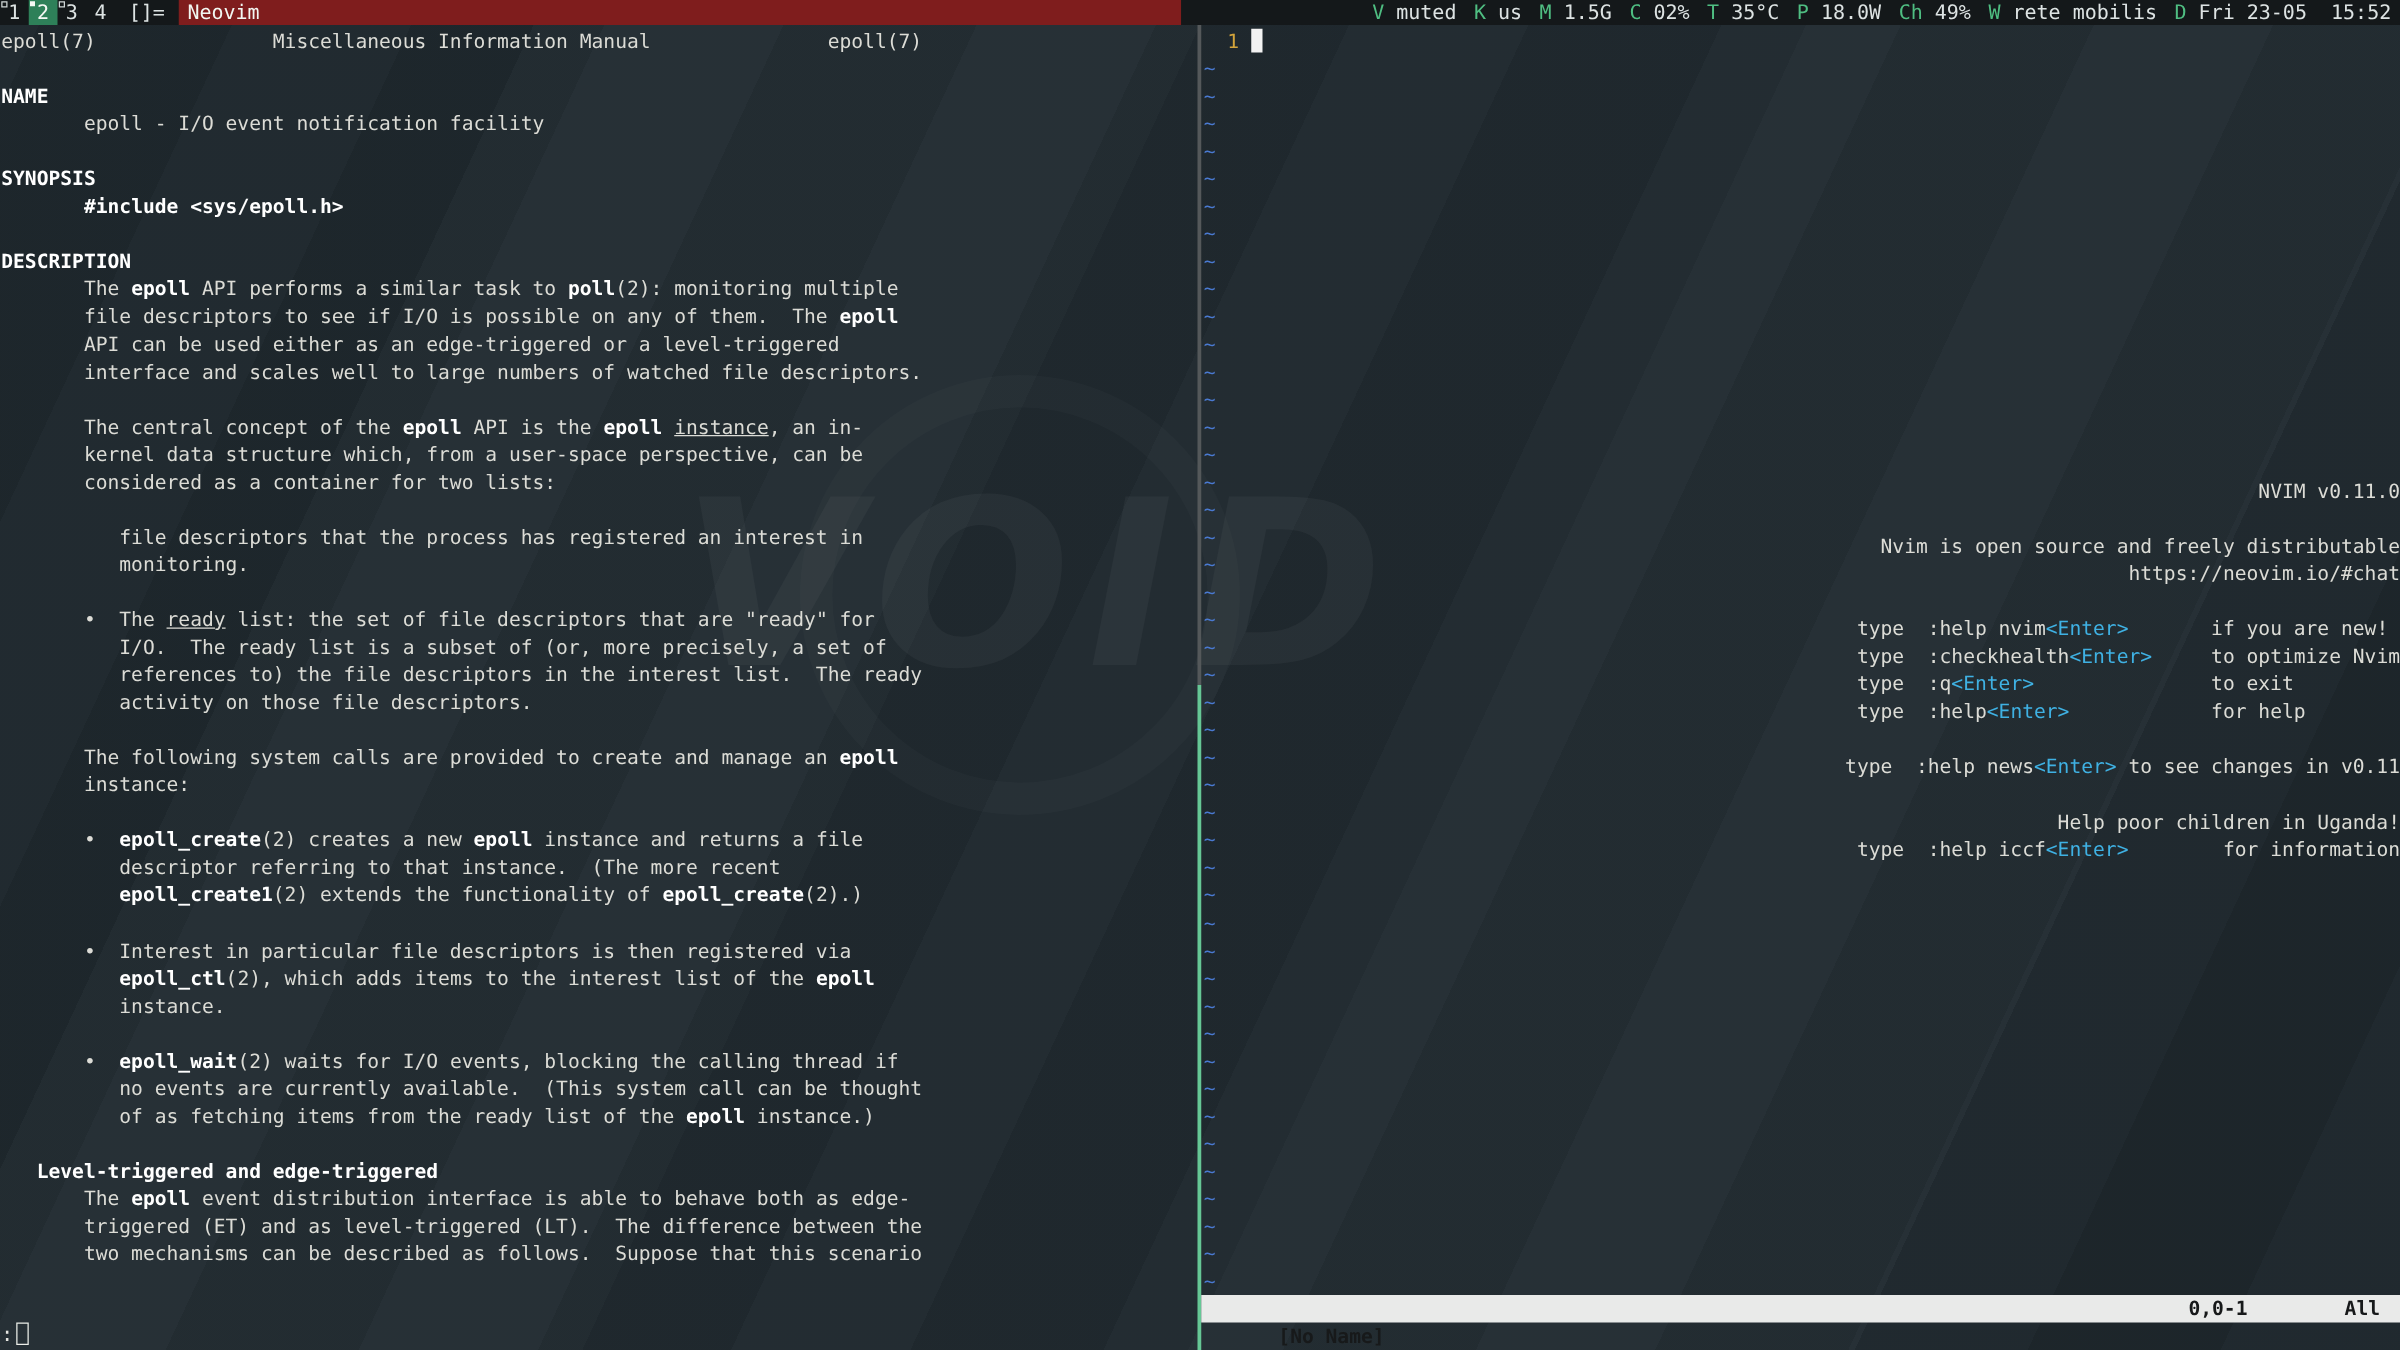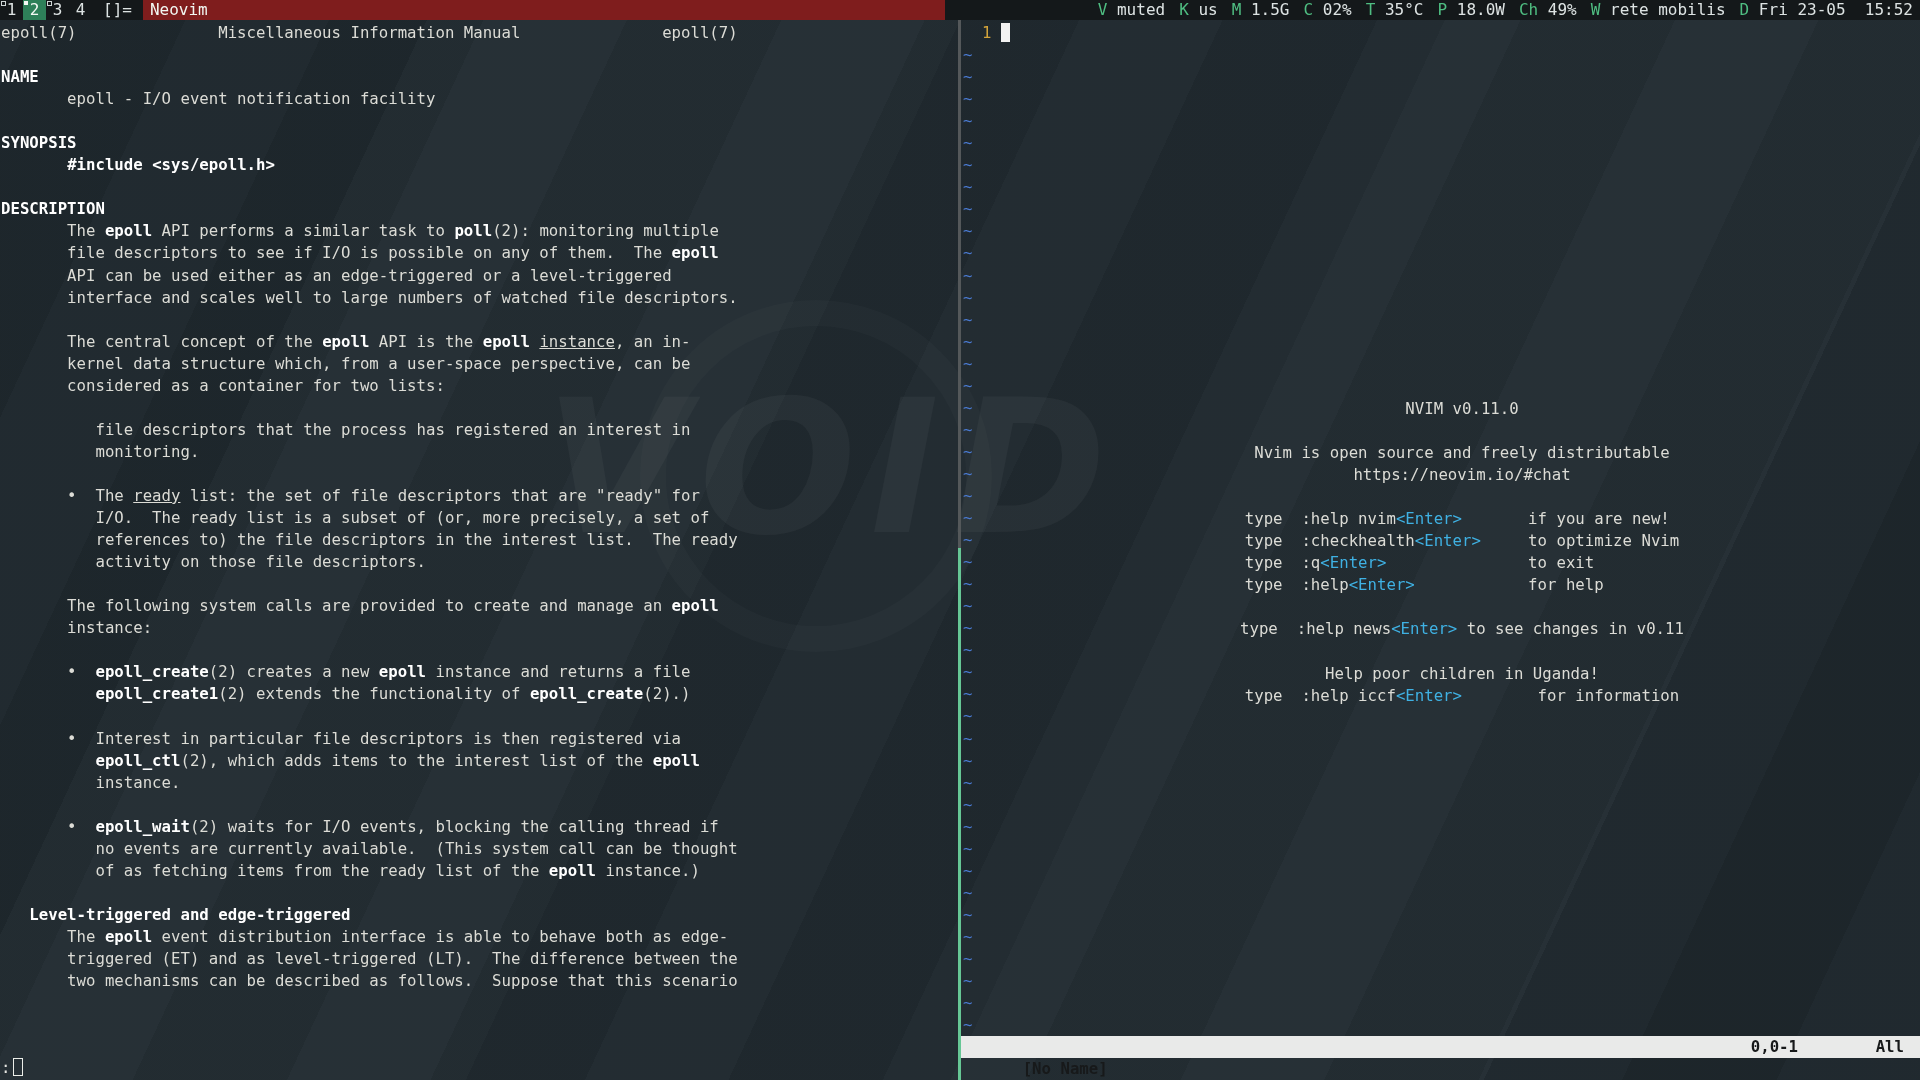--- a/index.html
+++ b/index.html
@@ -43,21 +43,21 @@
   .div-green{position:absolute;left:958px;top:548px;width:3px;height:532px;background:#66c795;}
 
   
   .nvim{position:absolute;left:961px;top:20px;width:959px;bottom:0;}
   .nv-content{position:absolute;left:0;right:0;top:0;bottom:44px;overflow:hidden;
     font-size:15.7px;line-height:22.05px;padding:2px 0 0 2px;}
   .nv-line{height:22.05px;white-space:pre;}
   .lnum{color:#d3a43b;white-space:pre;}
   .cursor-block{display:inline-block;width:9.5px;height:19px;background:#f2f2f2;vertical-align:text-top;}
   .tilde{color:#4a7ad2;}
-  .nv-intro{position:absolute;left:0;right:0;top:378px;text-align:center;color:#dcdcd6;padding-left:43px;}
+  .nv-intro{position:absolute;left:0;right:0;top:362px;text-align:right;color:#dcdcd6;padding-left:43px;}
   .nv-introline{height:22.05px;white-space:pre;font-size:15.7px;}
   .seg-e{color:#3fb1e3;}
   .statusline{position:absolute;left:0;right:0;bottom:22px;height:22px;background:#e9eae9;
     color:#17191a;font-size:15.7px;line-height:22px;font-weight:bold;padding-left:5px;white-space:pre;}
   .ruler-pos{position:absolute;right:122px;top:0;}
   .ruler-scroll{position:absolute;right:16px;top:0;}
   .cmdline-empty{position:absolute;left:0;right:0;bottom:0;height:22px;}
 </style>
 </head>
 <body>
@@ -104,20 +104,21 @@
         <div class="man-line"></div>
         <div class="man-line"><span>       •  The </span><span class="seg-u">ready</span><span> list: the set of file descriptors that are "ready" for</span></div>
         <div class="man-line"><span>          I/O.  The ready list is a subset of (or, more precisely, a set of</span></div>
         <div class="man-line"><span>          references to) the file descriptors in the interest list.  The ready</span></div>
         <div class="man-line"><span>          activity on those file descriptors.</span></div>
         <div class="man-line"></div>
         <div class="man-line"><span>       The following system calls are provided to create and manage an </span><span class="seg-b">epoll</span></div>
         <div class="man-line"><span>       instance:</span></div>
         <div class="man-line"></div>
         <div class="man-line"><span>       •  </span><span class="seg-b">epoll_create</span><span>(2) creates a new </span><span class="seg-b">epoll</span><span> instance and returns a file</span></div>
+        <div class="man-line"><span>          descriptor referring to that instance.  (The more recent</span></div>
         <div class="man-line"><span>          </span><span class="seg-b">epoll_create1</span><span>(2) extends the functionality of </span><span class="seg-b">epoll_create</span><span>(2).)</span></div>
         <div class="man-line"></div>
         <div class="man-line"><span>       •  Interest in particular file descriptors is then registered via</span></div>
         <div class="man-line"><span>          </span><span class="seg-b">epoll_ctl</span><span>(2), which adds items to the interest list of the </span><span class="seg-b">epoll</span></div>
         <div class="man-line"><span>          instance.</span></div>
         <div class="man-line"></div>
         <div class="man-line"><span>       •  </span><span class="seg-b">epoll_wait</span><span>(2) waits for I/O events, blocking the calling thread if</span></div>
         <div class="man-line"><span>          no events are currently available.  (This system call can be thought</span></div>
         <div class="man-line"><span>          of as fetching items from the ready list of the </span><span class="seg-b">epoll</span><span> instance.)</span></div>
         <div class="man-line"></div>

